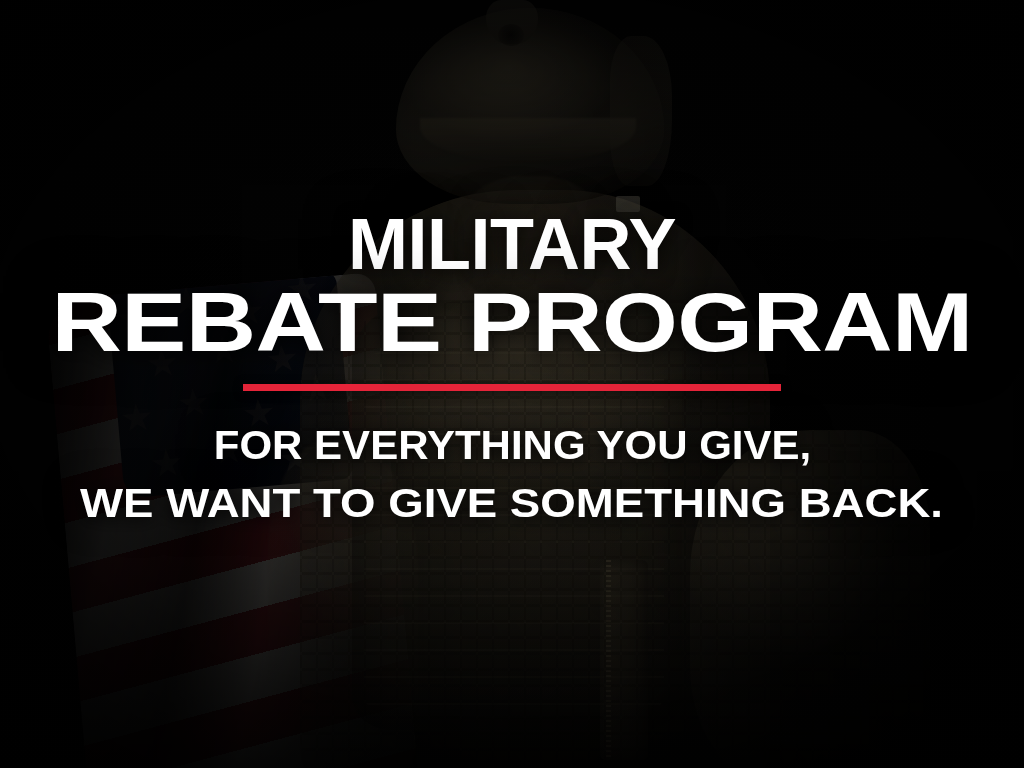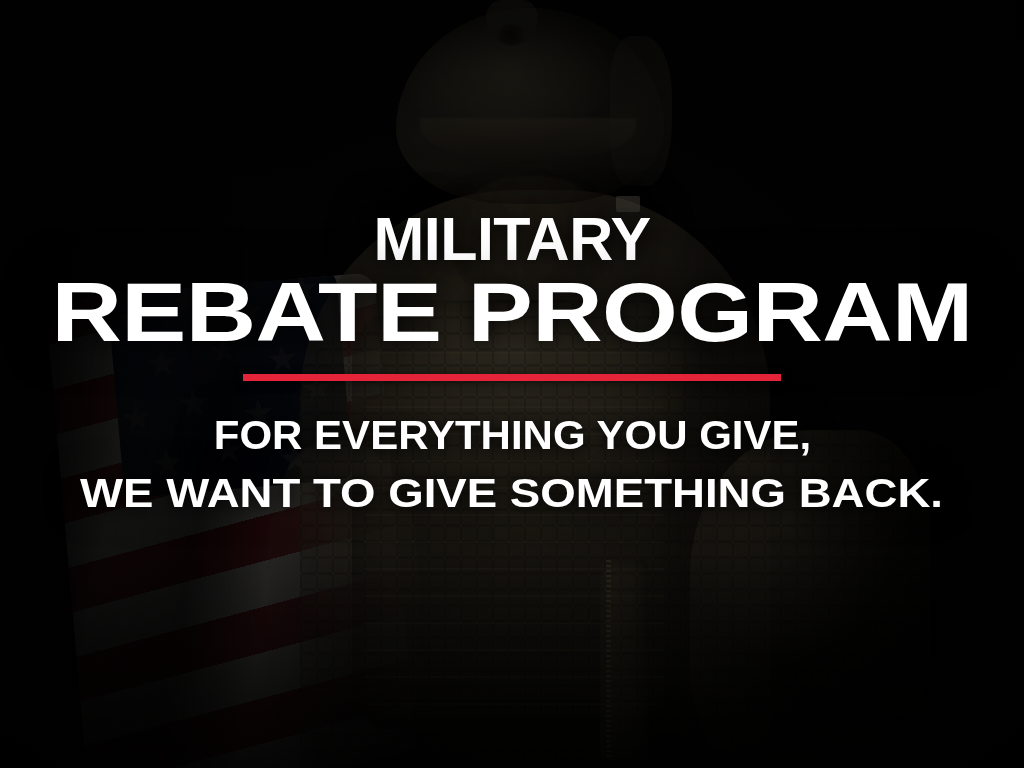--- a/index.html
+++ b/index.html
@@ -238,21 +238,21 @@
   .headline {
     color:#ffffff;
     font-weight:700;
     line-height:.90;
     letter-spacing:-0.5px;
     text-shadow:0 2px 18px rgba(0,0,0,.75), 0 0 46px rgba(0,0,0,.6);
     white-space:nowrap;
   }
   .headline-1 {
     margin-top:212px;
-    font-size:61px;
+    font-size:72px;
     transform:scaleX(1.00);
     text-align:center;
   }
   .headline-2 {
     margin-top:8px;
     font-size:84px;
     transform:scaleX(1.16);
   }
 
   .rule {

